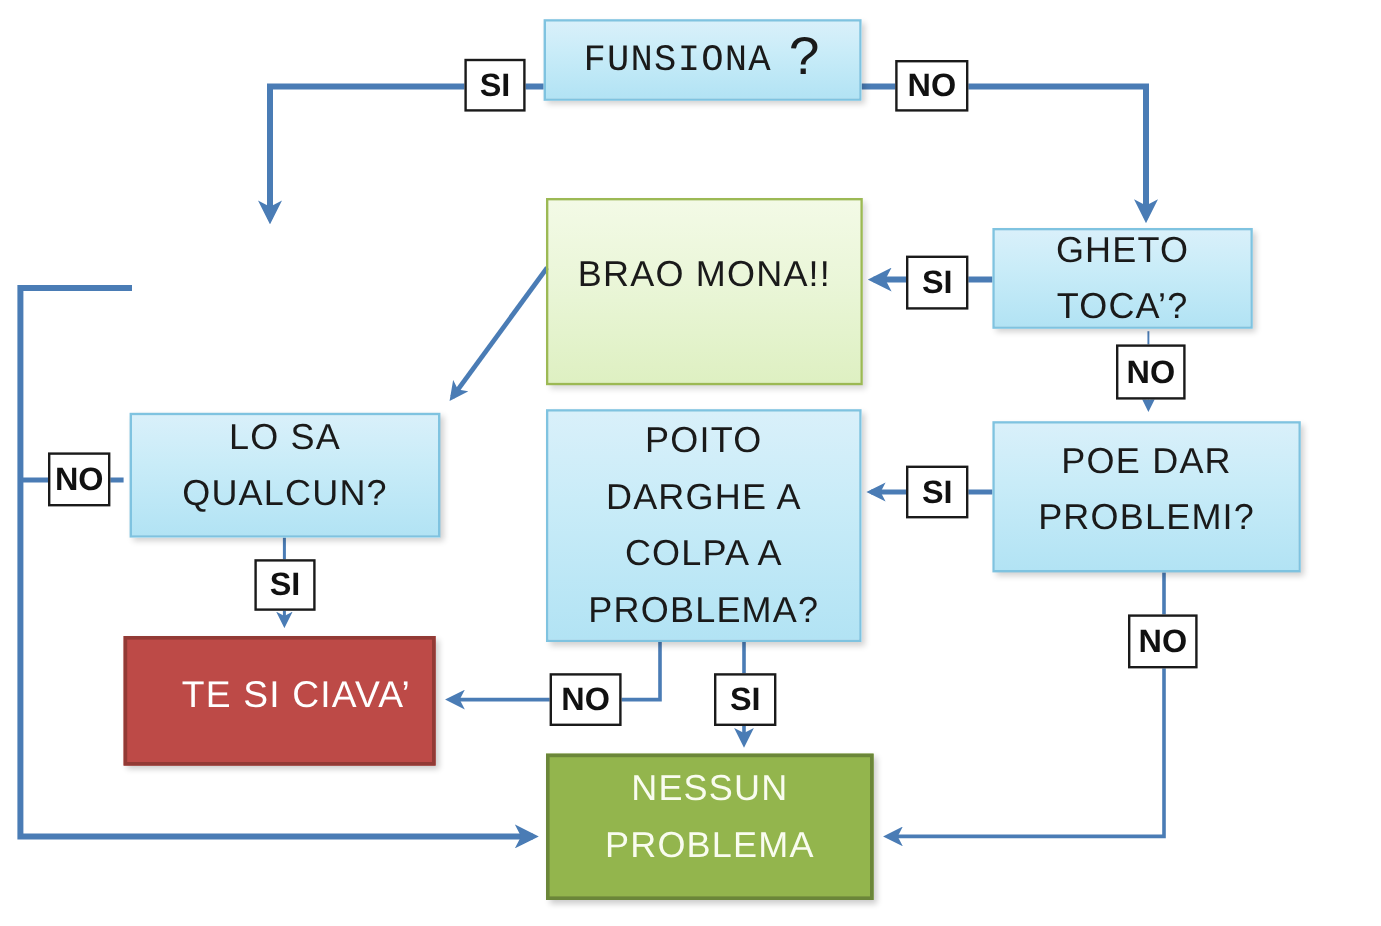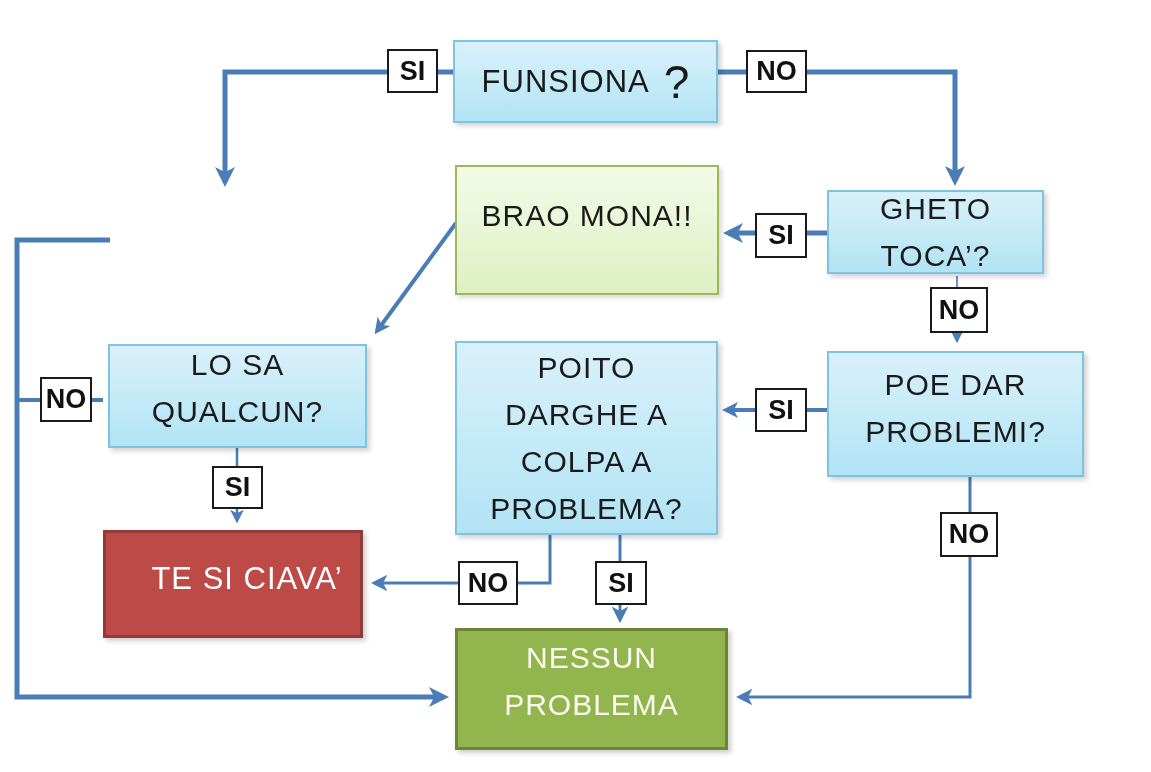--- a/index.html
+++ b/index.html
@@ -81,27 +81,27 @@
       <path d="M456,223 L377,331" stroke-width="4" marker-end="url(#ah5)"></path>
       <path d="M237,448 L237,520" stroke-width="2.5" marker-end="url(#ah3)"></path>
       <path d="M827,410 L726,410" stroke-width="4" marker-end="url(#ah5)"></path>
       <path d="M550,535 L550,583 L375,583" stroke-width="3" marker-end="url(#ah3)"></path>
       <path d="M620,535 L620,619" stroke-width="3" marker-end="url(#ah3)"></path>
       <path d="M970,477 L970,697 L740,697" stroke-width="3" marker-end="url(#ah3)"></path>
       <path d="M957,276 L957,340" stroke-width="1.6" marker-end="url(#ah1)"></path>
     </g>
   </svg>
 
-  <div class="node blue" style="left:453px;top:40px;width:265px;height:83px;">
+  <div class="node blue" style="left:453px;top:16px;width:265px;height:68px;font-family:Liberation Mono, monospace;">
     <span class="node-text" style="font-size:31px;">FUNSIONA</span>
     <span class="qmark">?</span>
   </div>
 
 
-  <div class="node pale-green" style="left:455px;top:165px;width:264px;height:130px;padding-bottom:30px;">
+  <div class="node pale-green" style="left:455px;top:165px;width:264px;height:156px;padding-bottom:30px;">
     <span class="node-text">BRAO MONA!!</span>
   </div>
 
   <div class="node blue" style="left:827px;top:190px;width:217px;height:84px;">
     <span class="node-text">GHETO TOCA’?</span>
   </div>
 
   <div class="node blue" style="left:108px;top:344px;width:259px;height:104px;padding-bottom:16px;">
     <span class="node-text">LO SA
 QUALCUN?</span>

